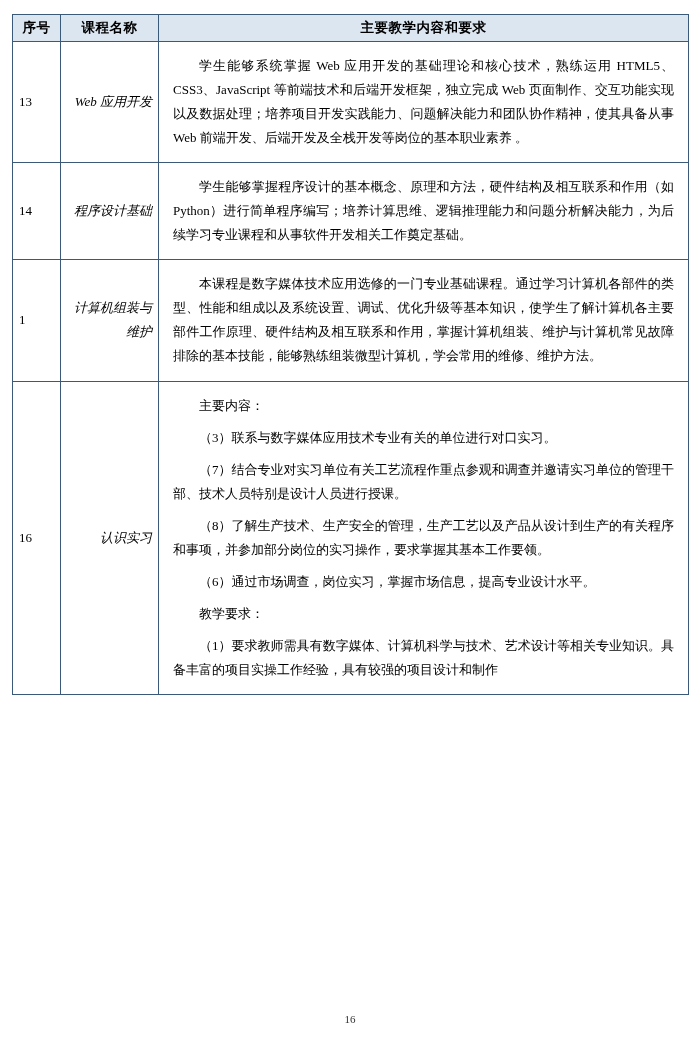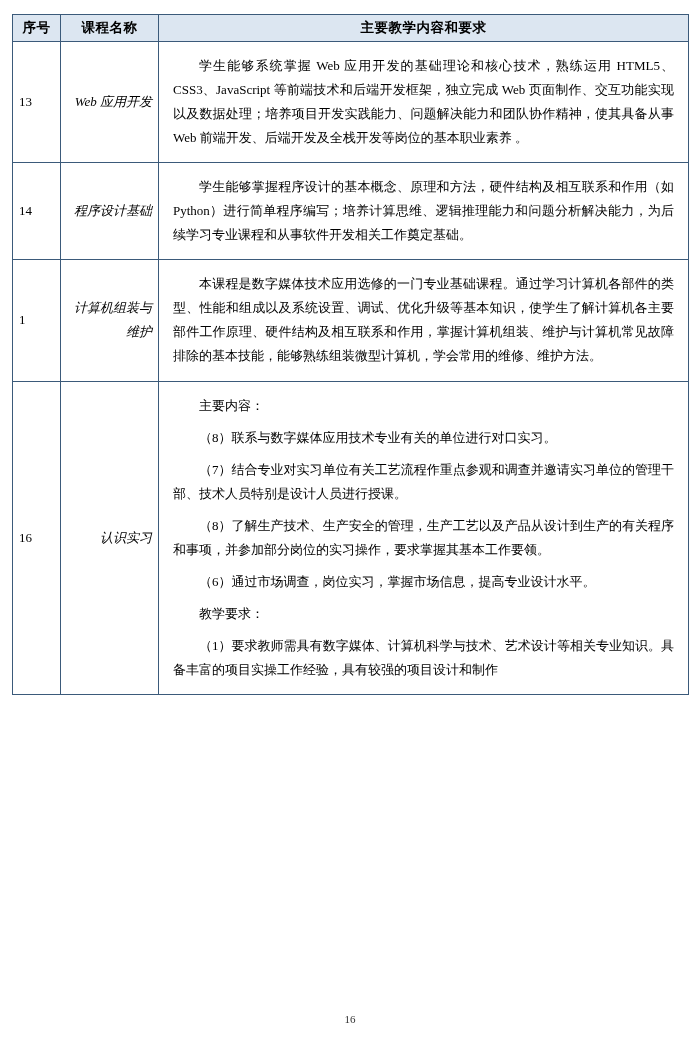--- a/index.html
+++ b/index.html
@@ -118,21 +118,21 @@
         <td class="desc">
           <p>本课程是数字媒体技术应用选修的一门专业基础课程。通过学习计算机各部件的类型、性能和组成以及系统设置、调试、优化升级等基本知识，使学生了解计算机各主要部件工作原理、硬件结构及相互联系和作用，掌握计算机组装、维护与计算机常见故障排除的基本技能，能够熟练组装微型计算机，学会常用的维修、维护方法。</p>
         </td>
       </tr>
 
       <tr>
         <td class="no">16</td>
         <td class="name">认识实习</td>
         <td class="desc">
           <p>主要内容：</p>
-          <p>（8）联系与数字媒体应用技术专业有关的单位进行对口实习。</p>
+          <p>（3）联系与数字媒体应用技术专业有关的单位进行对口实习。</p>
           <p>（7）结合专业对实习单位有关工艺流程作重点参观和调查并邀请实习单位的管理干部、技术人员特别是设计人员进行授课。</p>
           <p>（8）了解生产技术、生产安全的管理，生产工艺以及产品从设计到生产的有关程序和事项，并参加部分岗位的实习操作，要求掌握其基本工作要领。</p>
           <p>（6）通过市场调查，岗位实习，掌握市场信息，提高专业设计水平。</p>
           <p>教学要求：</p>
           <p>（1）要求教师需具有数字媒体、计算机科学与技术、艺术设计等相关专业知识。具备丰富的项目实操工作经验，具有较强的项目设计和制作</p>
         </td>
       </tr>
 
     </tbody>
   </table>

